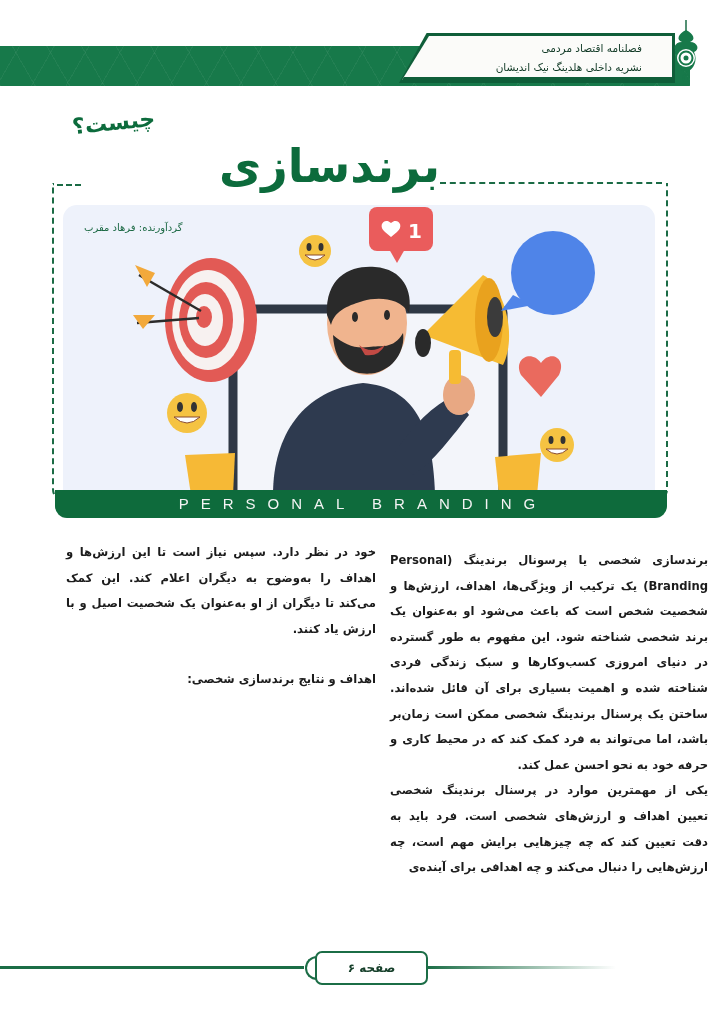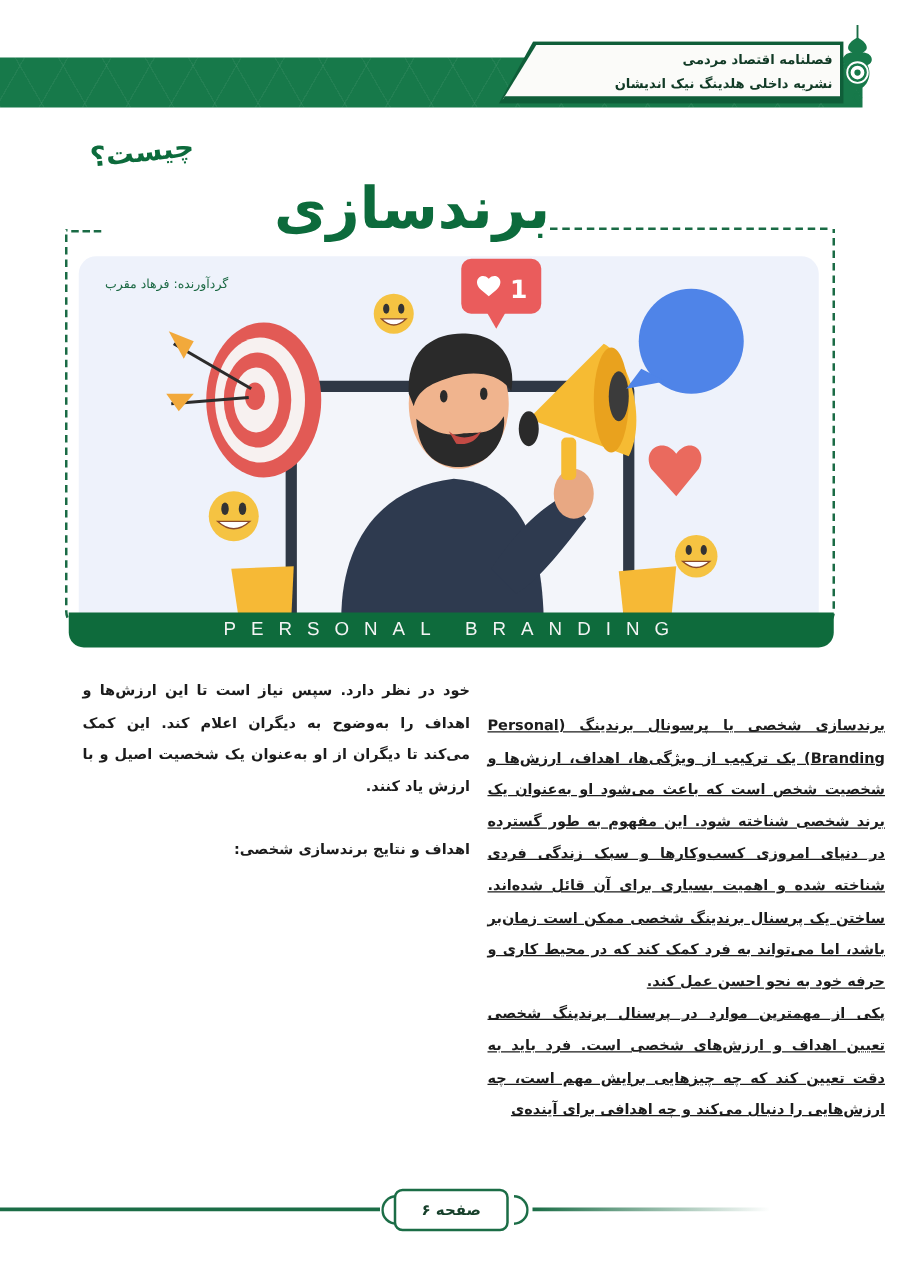--- a/index.html
+++ b/index.html
@@ -19,22 +19,22 @@
     background: #fbfbf9;
     clip-path: polygon(10% 0, 100% 0, 100% 100%, 0 100%);
     border-bottom: 3px solid #0f5e39;
   }
   .hdr-plate-border {
     position: absolute; left: 399px; top: 33px; width: 276px; height: 50px;
     background: #0f5e39;
     clip-path: polygon(10% 0, 100% 0, 100% 100%, 0 100%);
   }
   .hdr-text {
-    position: absolute; left: 430px; top: 39px; width: 236px; 
-    direction: rtl; color: #113a26; font-weight: bold; font-size: 10.5px; line-height: 19px;
+    position: absolute; left: 406px; top: 39px; width: 236px; 
+    direction: rtl; color: #113a26; font-weight: normal; font-size: 10.5px; line-height: 19px;
   }
   .emblem { position: absolute; left: 664px; top: 20px; width: 44px; height: 66px; }
   .title-sub {
     position: absolute; left: 72px; top: 110px; direction: rtl;
     font-family: "DejaVu Sans", sans-serif; font-weight: bold; font-size: 22px;
     color: #0c6b3c; transform: rotate(-6deg); letter-spacing: -1px;
   }
   .title-main {
     position: absolute; left: 80px; top: 138px; width: 360px; direction: rtl; text-align: right;
     font-family: "DejaVu Sans", sans-serif; font-weight: bold; font-size: 46px;
@@ -70,36 +70,36 @@
     color: #f4f4f4; font-family: "Liberation Sans", sans-serif; font-size: 15px;
     letter-spacing: 12px; line-height: 28px; padding-left: 4px;
   }
 
   
   .col {
     position: absolute; direction: rtl; text-align: justify; text-align-last: right;
     font-family: "DejaVu Sans", sans-serif; font-size: 11.6px; line-height: 25.6px;
     color: #1c1c1c; font-weight: bold; margin-left: 12px;
   }
-  .col-right { left: 378px; top: 568px; width: 318px; text-decoration: underline; }
+  .col-right { left: 378px; top: 548px; width: 318px; }
   .col-left { left: 54px; top: 540px; width: 310px; }
   .col p { margin: 0; }
   .col .gap { height: 25px; }
   .hl { color: #1f8a55; }
 
   
   .foot-line-l {
     position: absolute; left: 0; top: 966px; width: 304px; height: 3px; background: #1b6d46;
   }
   .foot-line-r {
     position: absolute; left: 426px; top: 966px; width: 190px; height: 3px;
     background: linear-gradient(to right, #1b6d46, rgba(27,109,70,0));
   }
   .page-badge {
-    position: absolute; left: 315px; top: 951px; width: 92px; height: 34px;
+    position: absolute; left: 315px; top: 951px; width: 113px; height: 34px;
     border: 2px solid #1b6d46; border-radius: 7px; background: #fff;
     text-align: center; direction: rtl; font-weight: bold; color: #17402b;
     font-size: 12px; line-height: 30px;
   }
   .badge-orn {
     position: absolute; top: 956px; width: 12px; height: 24px;
     border: 2px solid #1b6d46; background: #fff;
   }
   .badge-orn.l { left: 305px; border-radius: 12px 0 0 12px; border-right: none; }
   .badge-orn.r { left: 411px; border-radius: 0 12px 12px 0; border-left: none; }

